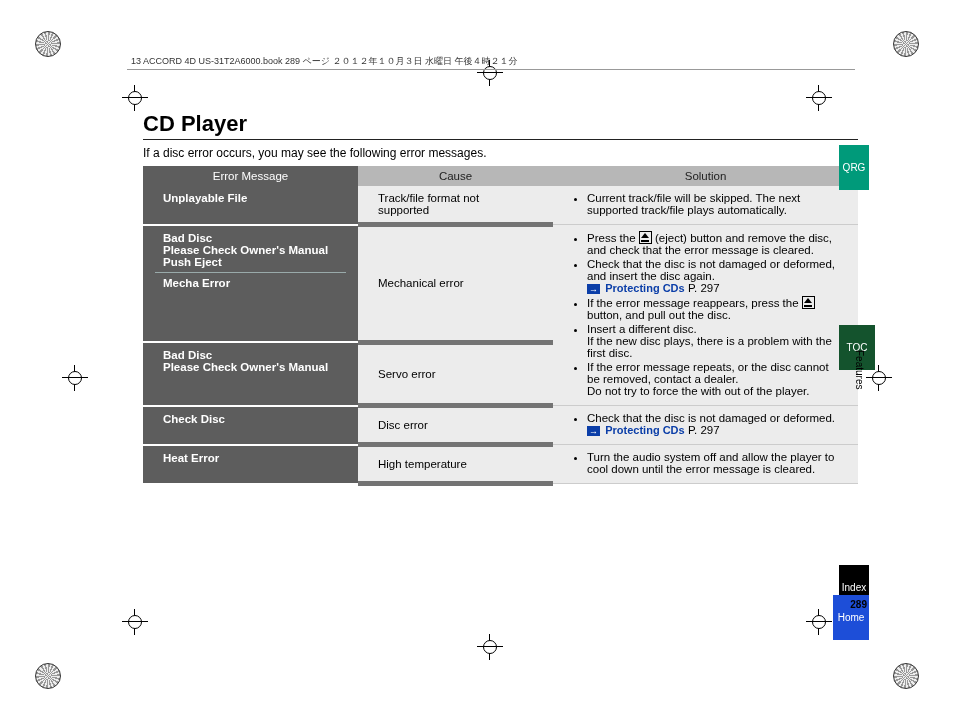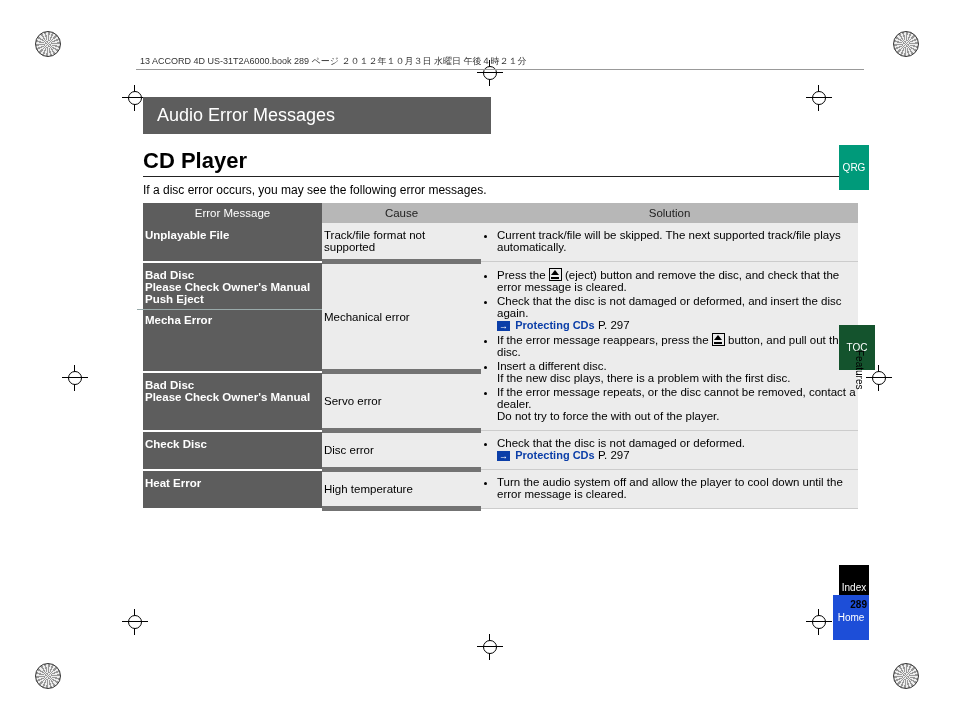--- a/index.html
+++ b/index.html
@@ -58,21 +58,20 @@
   .crop-contentBL { left: 95px;  bottom:60px; }
   .crop-contentBR { right:95px;  bottom:60px; }
   .header-strip {
     position: absolute;
     left: 100px; top: 28px;
     font-size: 9px;
     color: #333;
     border-bottom: 1px solid #999;
     padding: 2px 4px 1px 4px;
     width: 720px;
-    margin-left: 9px;
   }
   .content {
     position: absolute;
     left: 116px;
     top: 72px;
     width: 715px;
   }
   .title-bar {
     background: #5d5d5d;
     color: #fff;
@@ -102,21 +101,21 @@
     color: #222;
     font-weight: normal;
     padding: 4px 6px;
     text-align: center;
   }
   table.err th:first-child {
     background: #5d5d5d;
     color: #fff;
   }
   table.err td {
-    padding: 6px 2px;
+    padding: 6px 20px;
     vertical-align: top;
     background: #ececec;
   }
   table.err td.msgcell {
     background: #5d5d5d;
     color: #fff;
     font-weight: bold;
     border-bottom: 2px solid #fff;
     width: 175px;
   }
@@ -234,21 +233,20 @@
   <div class="crop-mark crop-contentBL">
       <span></span>
     </div>
   <div class="crop-mark crop-contentBR">
       <span></span>
     </div>
 
   <div class="header-strip">13 ACCORD 4D US-31T2A6000.book  289 ページ  ２０１２年１０月３日  水曜日  午後４時２１分</div>
 
   <div class="content">
-    <div class="title-bar">Audio Error Messages</div>
     <div class="sub-title">CD Player</div>
     <div class="intro">If a disc error occurs, you may see the following error messages.</div>
 
     <table class="err">
       <tbody>
           <tr>
         <th>Error Message</th>
         <th>Cause</th>
         <th>Solution</th>
       </tr>

